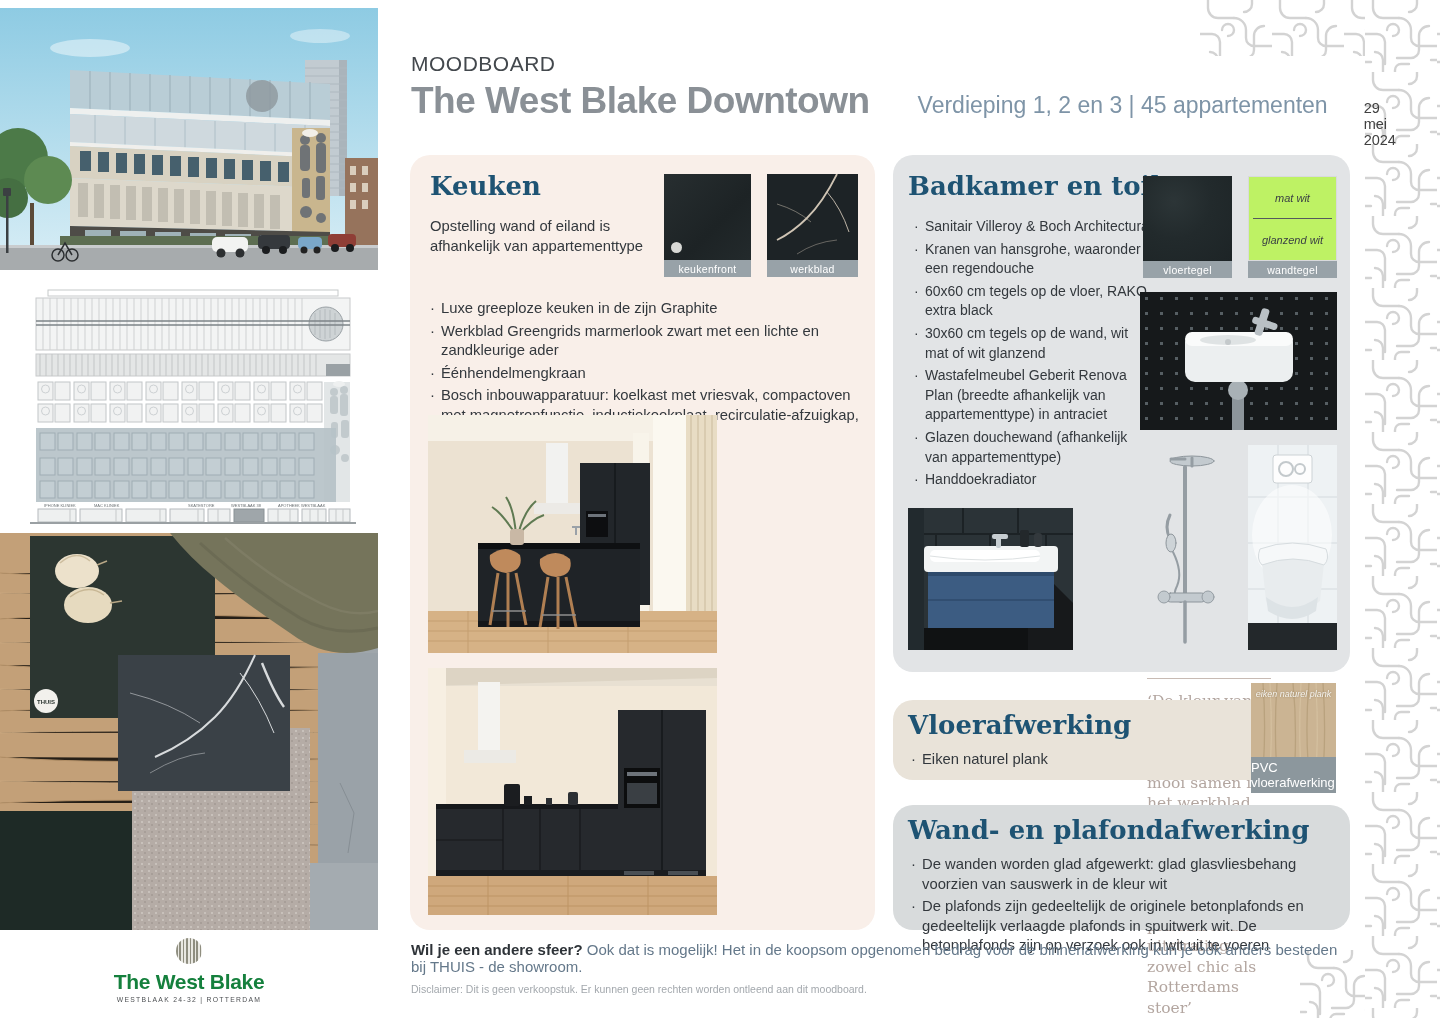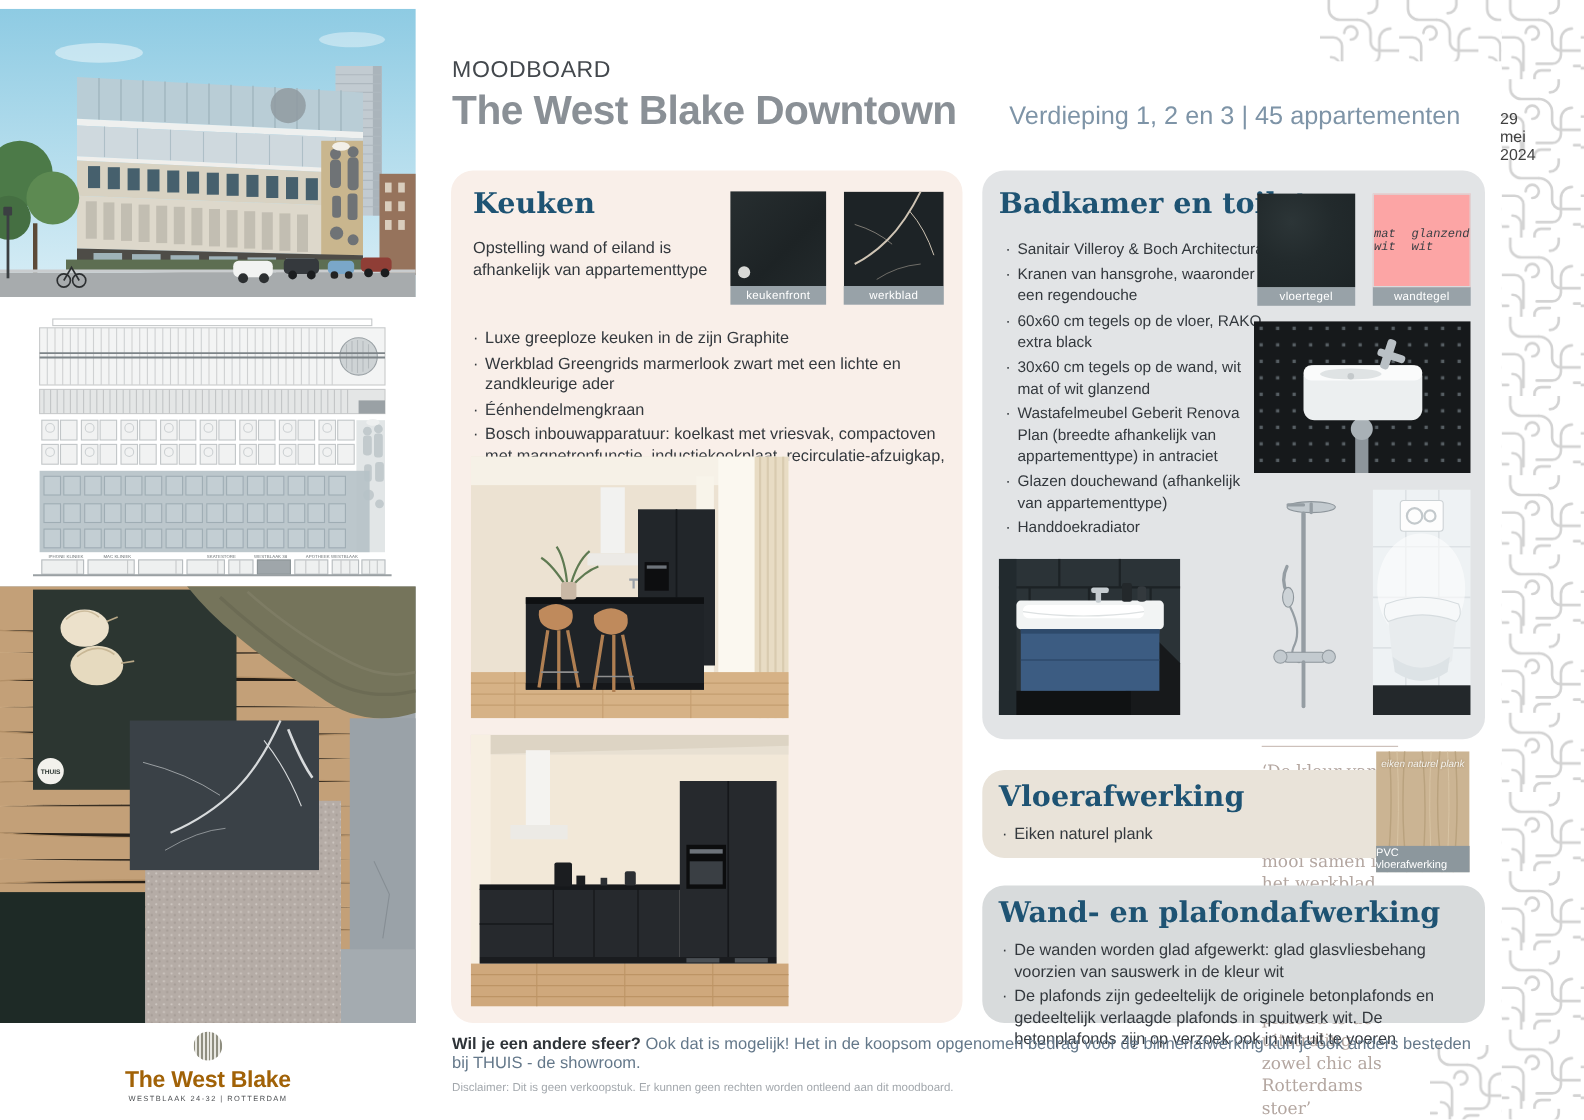--- a/index.html
+++ b/index.html
@@ -29,47 +29,47 @@
   .t14{font-size:14px;line-height:1.4;color:#33383d;}
 
   
   .swatch{position:absolute;}
   .swatch .img{position:relative;width:100%;overflow:hidden;}
   .label-bar{width:100%;height:17px;background:#98a2a8;color:#ffffff;font-size:10.5px;
              display:flex;align-items:center;justify-content:center;letter-spacing:.3px;}
   .sw-keukenfront{background:linear-gradient(135deg,#272e30 0%,#1d2325 60%,#232a2c 100%);}
   .sw-dot{position:absolute;left:7px;bottom:7px;width:11px;height:11px;border-radius:50%;background:#d8d9d6;}
   .sw-vloertegel{background:radial-gradient(circle at 35% 30%,#2c3537 0%,#222a2c 45%,#1d2426 100%);}
-  .sw-wandtegel{background:#fca5a5;border:1px solid #d9dadc;box-sizing:border-box;
-                display:flex;font-family:Liberation Mono, monospace;}
+  .sw-wandtegel{background:#bef264;border:1px solid #d9dadc;box-sizing:border-box;
+                display:flex;flex-direction:column;}
   .sw-wandtegel .half{flex:1;display:flex;align-items:center;justify-content:center;
                       font-style:italic;font-size:11px;color:#3a3f44;}
   .sw-wandtegel .div{height:1px;background:#55595d;margin:0 4px;}
 
   
   .quote{left:737px;top:523px;width:124px;border-top:1px solid #c8bbb4;border-bottom:1px solid #c8bbb4;
          padding:12px 0 14px 0;font-family:"DejaVu Serif","Liberation Serif",serif;
          font-size:15.5px;line-height:1.32;color:#b3a6a0;}
 
   
   .cta{left:411px;top:941px;width:944px;font-size:15px;color:#64788a;}
   .cta b{color:#2e3338;}
   .disclaimer{left:411px;top:983px;font-size:10.5px;color:#a3a8ad;}
 
   
   .logo{left:0;top:938px;width:378px;display:flex;flex-direction:column;align-items:center;}
   .logo-ball{width:26px;height:26px;border-radius:50%;
              background:repeating-linear-gradient(90deg,#8f8e80 0 1.6px,#e9e8e2 1.6px 3.4px);}
-  .logo-name{margin-top:6px;font-size:21px;font-weight:700;color:#a16207;letter-spacing:-.3px;}
+  .logo-name{margin-top:6px;font-size:21px;font-weight:700;color:#15803d;letter-spacing:-.3px;}
   .logo-addr{margin-top:2px;font-size:6.8px;letter-spacing:1.3px;color:#4c4f52;}
 
   .wood-overlay{position:absolute;top:6px;left:0;width:100%;text-align:center;
                 font-style:italic;font-size:9px;color:#f6f4ef;text-shadow:0 0 2px rgba(90,70,40,.45);}
-  .pvc-bar{position:absolute;left:0;bottom:0;width:100%;height:24px;background:#8c979d;color:#fff;
-           font-size:10px;display:flex;align-items:center;justify-content:center;}
+  .pvc-bar{position:absolute;left:0;bottom:0;width:100%;height:36px;background:#8c979d;color:#fff;
+           font-size:13px;display:flex;align-items:center;justify-content:center;}
 </style>
 </head>
 <body>
 
 <div class="page">
 
   <svg width="0" height="0" style="position:absolute" aria-hidden="true">
     <defs>
       <pattern id="mazeP" width="72" height="72" patternUnits="userSpaceOnUse">
         <g fill="none" stroke="#d3d3d3" stroke-width="2.4" stroke-linecap="round">

